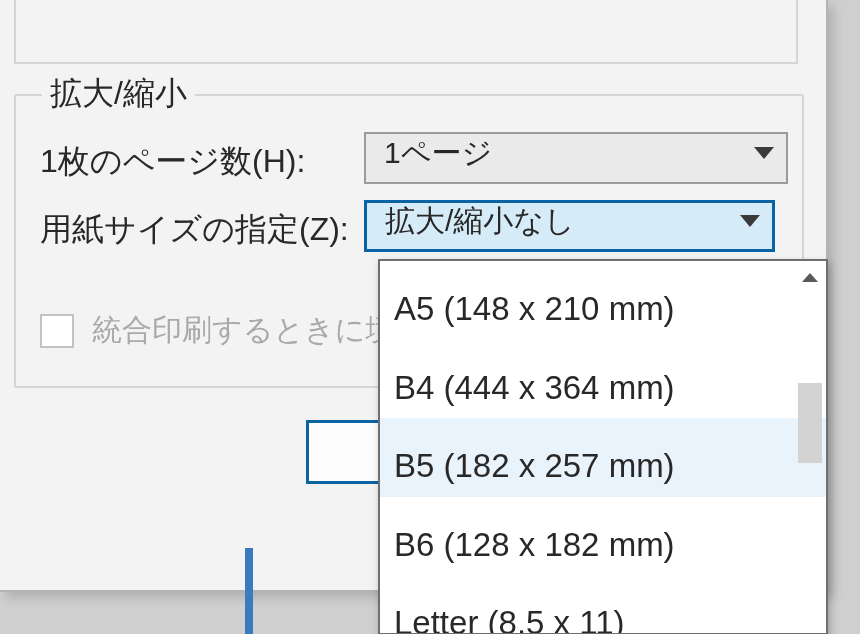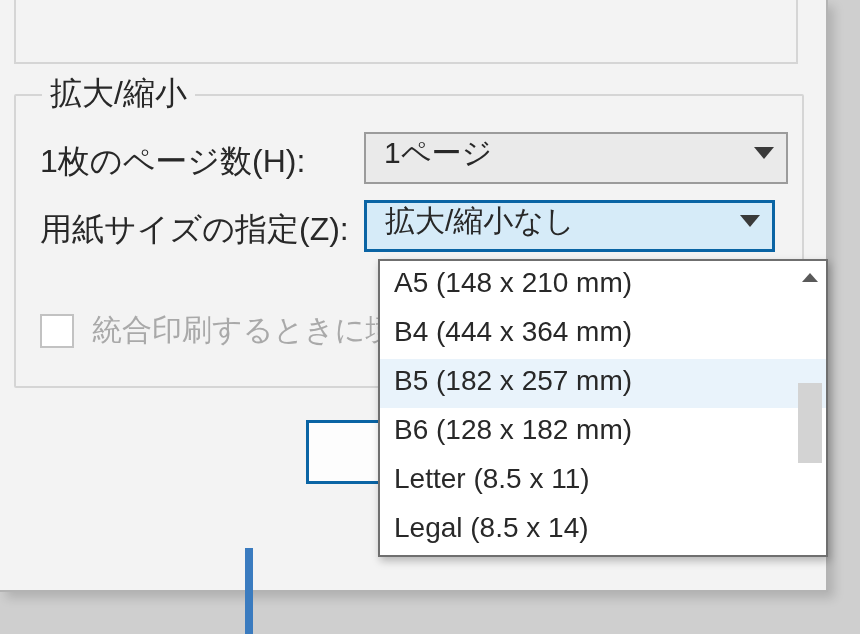--- a/index.html
+++ b/index.html
@@ -105,21 +105,21 @@
     position:absolute;left:378px;top:259px;width:446px;
     background:#fff;border:2px solid #6f6f6f;
     box-shadow:2px 4px 8px rgba(0,0,0,.25);
     z-index:10;
   }
   .dropdown-inner{
     display:flex;flex-direction:column;
     max-height:372px;overflow:hidden;
   }
   .option{
-    padding:1px 14px 6px 14px;font-size:28px;line-height:1.5;
+    padding:23px 14px 6px 14px;font-size:33px;line-height:1.5;
     white-space:nowrap;
   }
   .option.hover{background:var(--list-hover);}
 
   
   .scrollbar{
     position:absolute;right:2px;top:2px;width:28px;height:calc(100% - 4px);
   }
   .scroll-up,.scroll-down{
     width:100%;height:28px;display:flex;align-items:center;justify-content:center;

